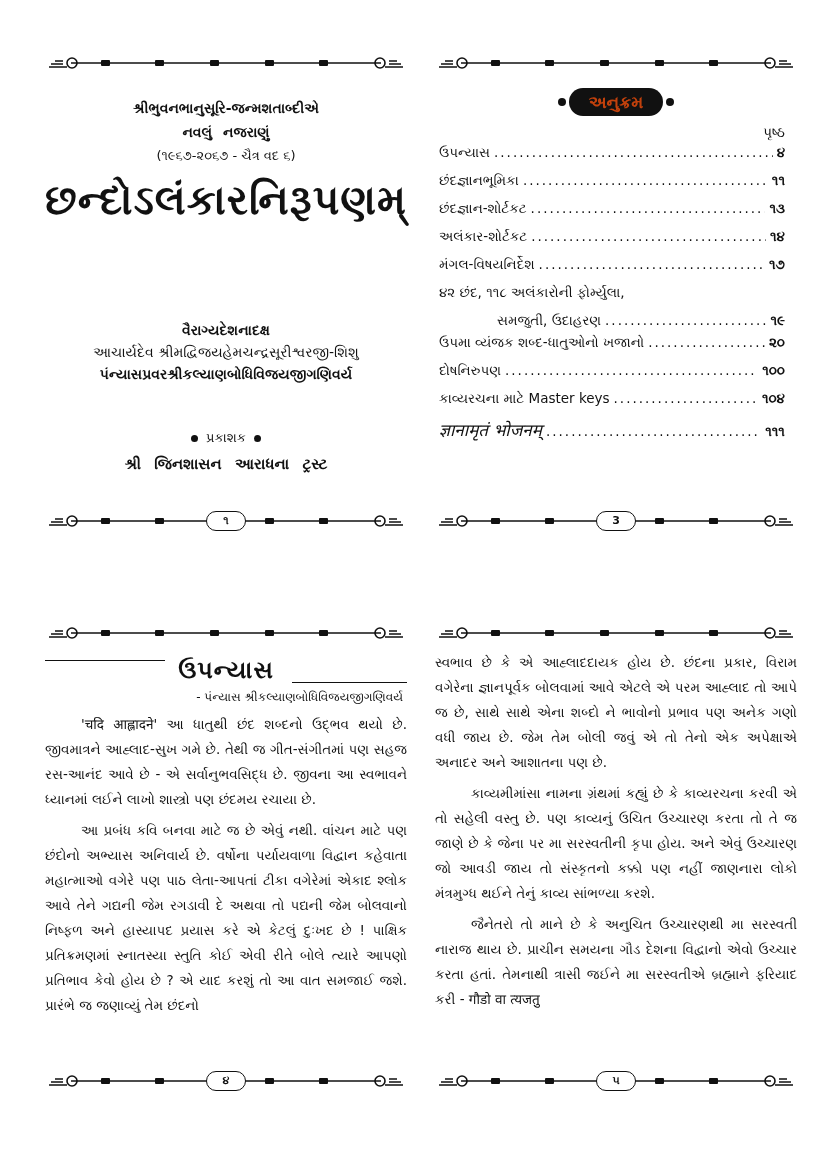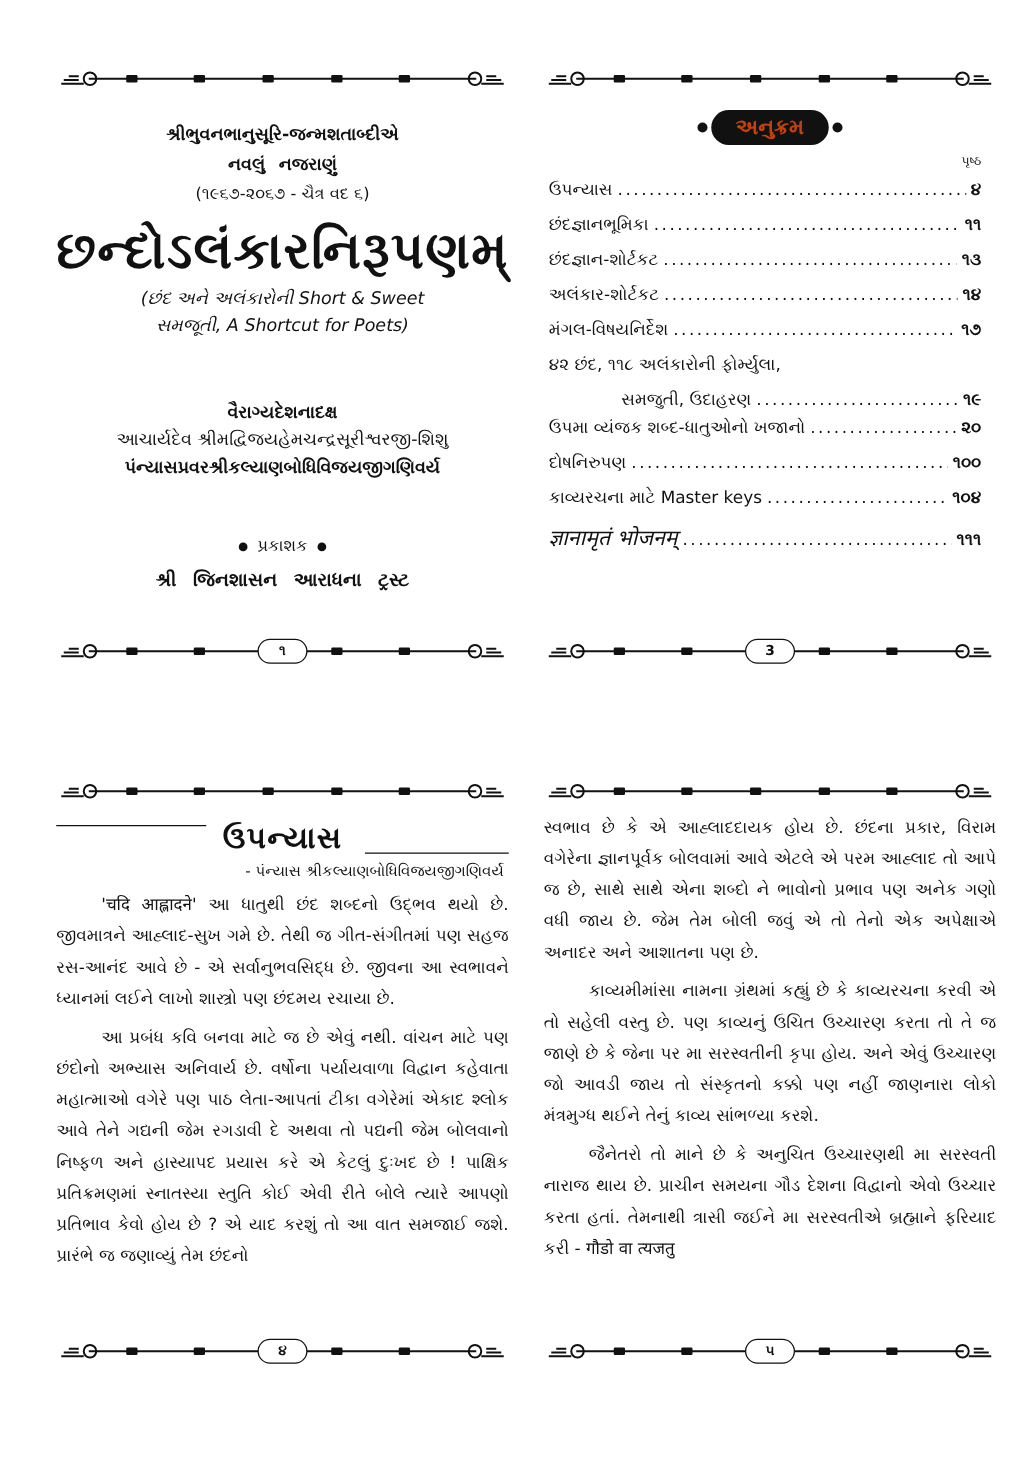--- a/index.html
+++ b/index.html
@@ -36,21 +36,21 @@
                   vertical-align:middle; margin:0 8px; }
   .p1 .trust { position:absolute; top:403px; width:100%; font-size:15px; font-weight:bold; word-spacing:8px; }
 
   
   .badge-wrap { position:absolute; top:36px; left:0; width:100%; text-align:center; }
   .badge { display:inline-block; position:relative; background:#111; color:#c2410c; font-weight:bold;
            font-size:17px; padding:4px 20px; border-radius:14px; }
   .badge::before, .badge::after { content:""; position:absolute; top:50%; width:8px; height:8px;
            background:#111; border-radius:50%; transform:translateY(-50%); }
   .badge::before { left:-11px; } .badge::after { right:-11px; }
-  .toc-head { position:absolute; top:72px; right:12px; font-size:10px; }
+  .toc-head { position:absolute; top:72px; right:12px; font-size:14px; }
   .toc { position:absolute; top:92px; left:4px; right:12px; }
   .toc-row { display:flex; align-items:baseline; font-size:13.5px; height:28px; }
   .toc-row .t { white-space:nowrap; }
   .toc-row .dots { flex:1; overflow:hidden; white-space:nowrap; margin:0 4px; letter-spacing:2px; }
   .toc-row .dots::after { content:"......................................................................................................."; }
   .toc-row .n { white-space:nowrap; font-weight:bold; }
   .toc-row.indent { padding-left:58px;align-items:center; }
   .toc-row.sk .t { font-family:"DejaVu Serif", serif; font-size:17px; font-style:italic; }
   .toc-row.nodots { height:22px; }
 
@@ -85,24 +85,20 @@
           <rect x="220" y="8" width="9" height="6" rx="1"></rect>
           <rect x="274" y="8" width="9" height="6" rx="1"></rect>
         </g>
     </svg>
   </div>
 
   <div class="l1 center">શ્રીભુવનભાનુસૂરિ-જન્મશતાબ્દીએ</div>
   <div class="l2 center">નવલું નજરાણું</div>
   <div class="l3 center">(૧૯૬૭-૨૦૬૭ - ચૈત્ર વદ ૬)</div>
   <div class="title center">છન્દોઽલંકારનિરૂપણમ્</div>
-  <div class="sub center">
-    <div>(છંદ અને અલંકારોની Short &amp; Sweet</div>
-    <div>સમજૂતી, A Shortcut for Poets)</div>
-  </div>
   <div class="a1 center">વૈરાગ્યદેશનાદક્ષ</div>
   <div class="a2 center">આચાર્યદેવ શ્રીમદ્વિજયહેમચન્દ્રસૂરીશ્વરજી-શિશુ</div>
   <div class="a3 center">પંન્યાસપ્રવરશ્રીકલ્યાણબોધિવિજયજીગણિવર્ય</div>
   <div class="pub center">
     <span class="dot"></span><span>પ્રકાશક</span><span class="dot"></span>
   </div>
   <div class="trust center">શ્રી જિનશાસન આરાધના ટ્રસ્ટ</div>
 
   <div class="orn orn-bot">
     <svg width="362" height="22" viewBox="0 0 362 22">

